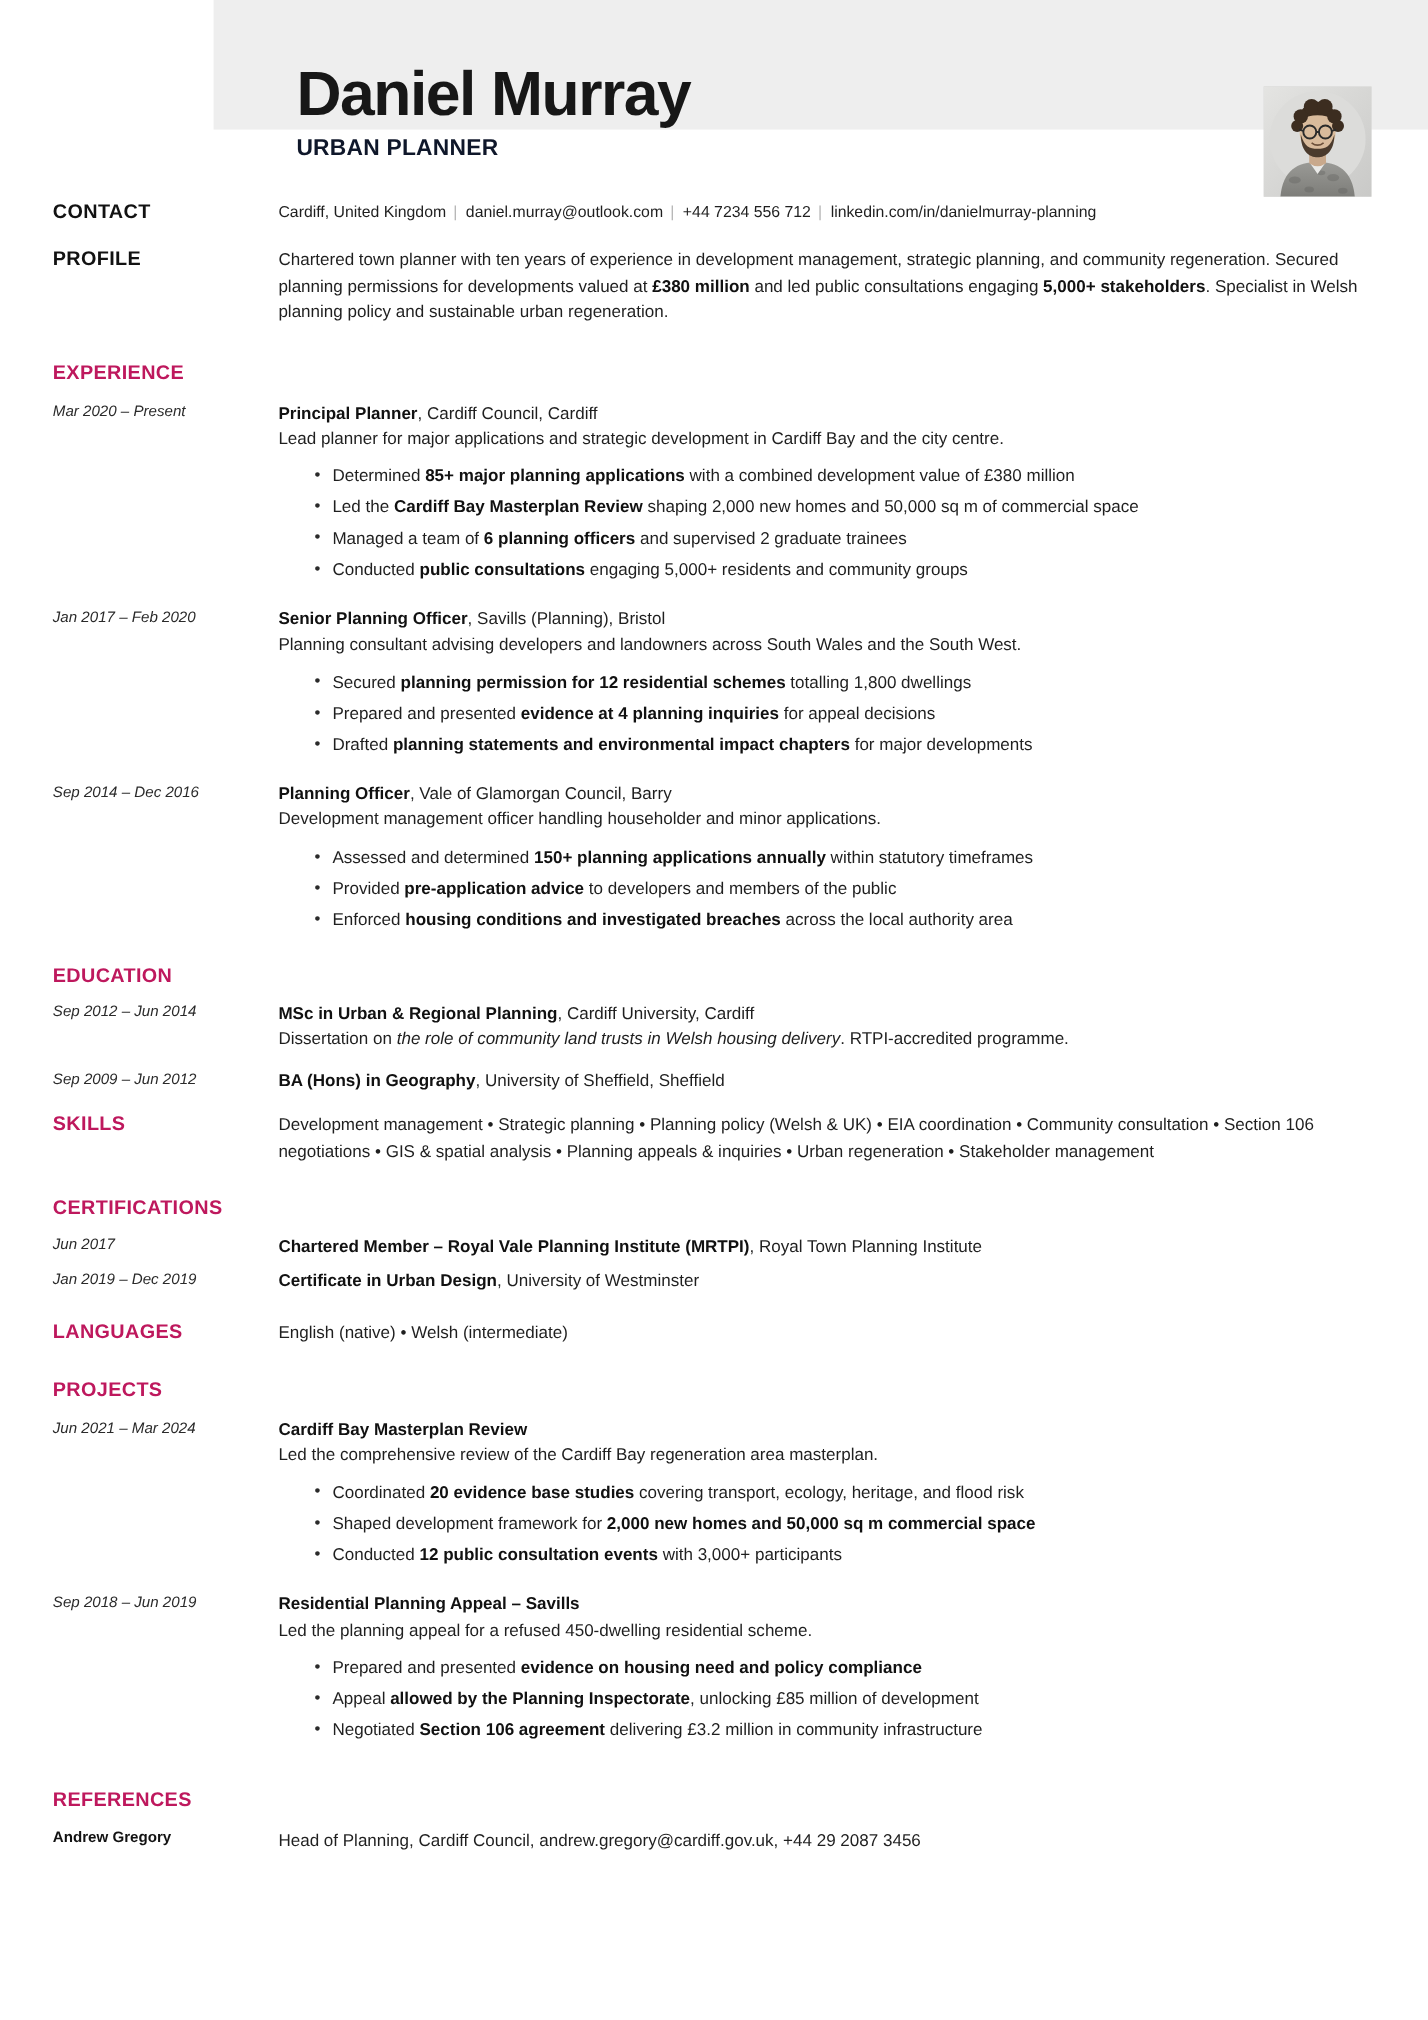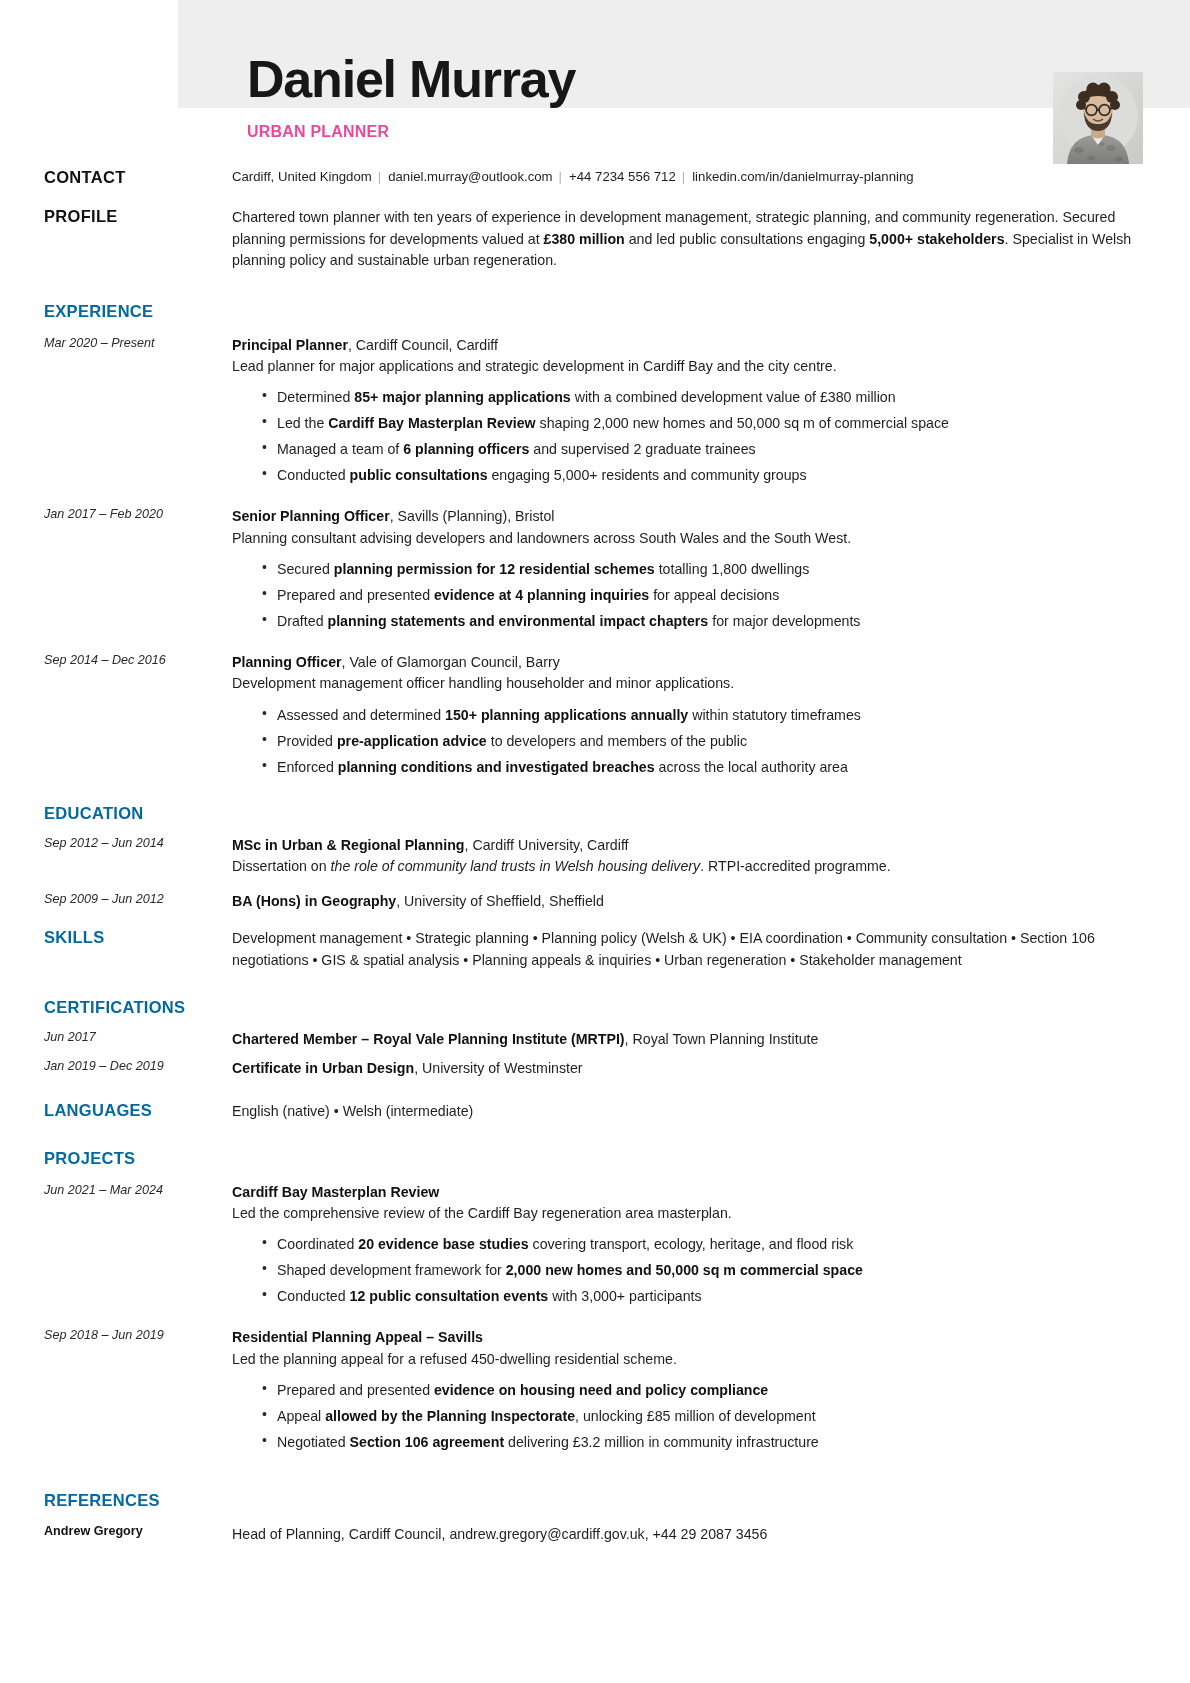--- a/index.html
+++ b/index.html
@@ -37,25 +37,25 @@
   }
   .full-name {
     font-size: 52px;
     font-weight: 700;
     letter-spacing: -1.2px;
     line-height: 1.05;
     color: #171717;
     margin: 0;
   }
   .job-title {
-    font-size: 16px;
+    font-size: 19px;
     font-weight: 700;
     letter-spacing: 0.2px;
-    color: #ec4899;
-    margin-top: 16px;
+    color: #0f172a;
+    margin-top: 6px;
   }
   .avatar {
     position: absolute;
     left: 1053px;
     top: 72px;
     width: 90px;
     height: 92px;
     overflow: hidden;
     background: #d8d8d6;
   }
@@ -74,21 +74,21 @@
   }
   .col-right {
     flex: 1 1 auto;
     min-width: 0;
   }
 
   .section-head {
     font-size: 16.5px;
     font-weight: 700;
     letter-spacing: 0.3px;
-    color: #0369a1;
+    color: #be185d;
     text-transform: uppercase;
   }
   .side-label {
     font-size: 16.5px;
     font-weight: 700;
     letter-spacing: 0.3px;
     color: #121212;
     text-transform: uppercase;
   }
   .date-label {
@@ -304,21 +304,21 @@
       <div class="col-left">
         <div class="date-label">Sep 2014 – Dec 2016</div>
       </div>
       <div class="col-right">
         <div>
           <div class="entry-title"><b>Planning Officer</b>, Vale of Glamorgan Council, Barry</div>
           <div class="entry-sub">Development management officer handling householder and minor applications.</div>
           <ul class="bullets">
             <li>Assessed and determined <b>150+ planning applications annually</b> within statutory timeframes</li>
             <li>Provided <b>pre-application advice</b> to developers and members of the public</li>
-            <li>Enforced <b>planning conditions and investigated breaches</b> across the local authority area</li>
+            <li>Enforced <b>housing conditions and investigated breaches</b> across the local authority area</li>
           </ul>
         </div>
       </div>
     </div>
   </div>
 
 <div class="sp-22"></div>
 
 <div class="row">
   <div class="col-left">

